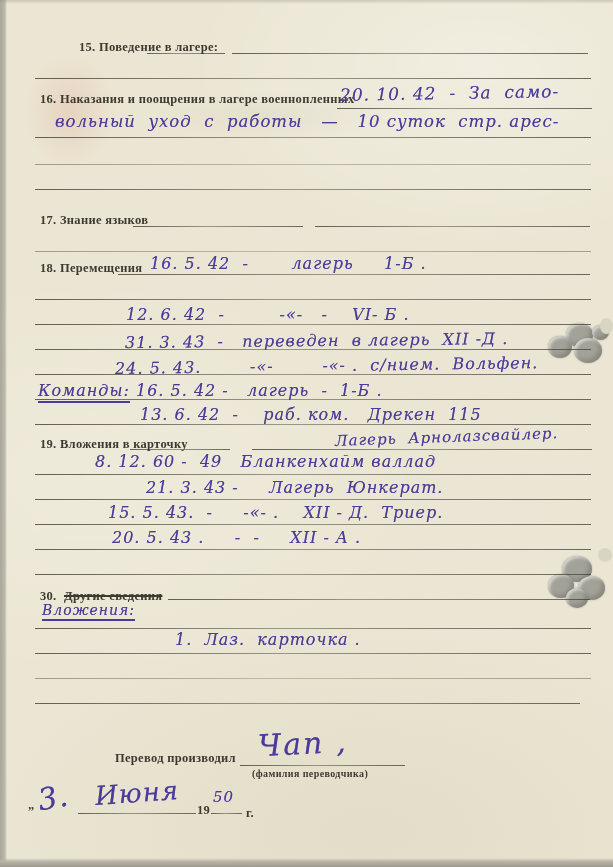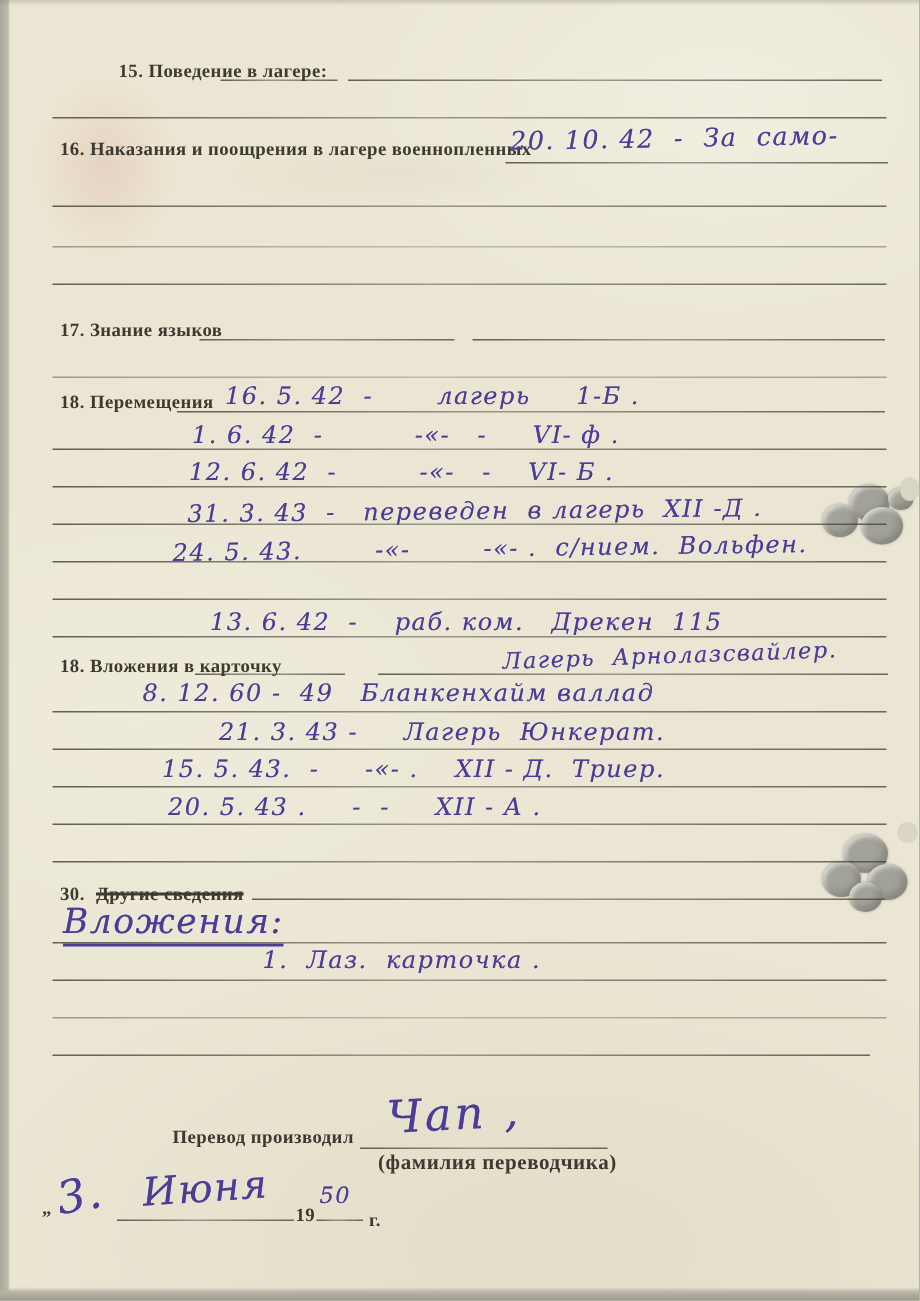--- a/index.html
+++ b/index.html
@@ -19,21 +19,21 @@
     background:radial-gradient(closest-side,rgba(206,96,84,.14),rgba(206,96,84,.06) 60%,rgba(206,96,84,0));}
   .smudge{position:absolute;left:150px;top:92px;width:240px;height:48px;border-radius:40%;
     background:radial-gradient(closest-side,rgba(140,128,96,.07),rgba(140,128,96,0));}
   .line{position:absolute;height:1px;background:linear-gradient(90deg,rgba(72,70,60,.85),rgba(72,70,60,.5) 45%,rgba(72,70,60,.8));}
   .lt{opacity:.55;}
   .typed{position:absolute;color:#3d3a31;font-size:12.5px;font-weight:600;letter-spacing:.3px;white-space:pre;}
   .hw{position:absolute;color:#4c3c99;font-family:"DejaVu Serif",serif;font-style:italic;
       font-size:16px;letter-spacing:1px;white-space:pre;text-shadow:0 0 .4px rgba(76,60,153,.6);}
   .strike{text-decoration:line-through;text-decoration-thickness:1.5px;text-align:center;}
   .u{border-bottom:2px solid #4c3c99;padding-bottom:1px;}
-  .hint{font-size:14px;letter-spacing:.4px;}
+  .hint{font-size:10px;letter-spacing:.4px;}
   .sig{font-size:30px;letter-spacing:2px;}
   .blob i{position:absolute;border-radius:50%;background:#a3a299;
     box-shadow:inset -3px -3px 4px rgba(60,58,50,.25), inset 2px 2px 3px rgba(255,255,255,.55), 0 0 2px rgba(90,88,78,.4);}
   .tear{position:absolute;border-radius:50%;background:#d9d5c3;}
 </style>
 </head>
 <body>
 
 <div class="page">
 
@@ -88,41 +88,42 @@
   <i class="line lt" style="left:35px;top:678px;width:556px;"></i>
   <i class="line" style="left:35px;top:703px;width:545px;"></i>
   <i class="line" style="left:240px;top:765px;width:165px;"></i>
   <i class="line" style="left:78px;top:813px;width:118px;"></i>
   <i class="line" style="left:211px;top:813px;width:31px;"></i>
 
   <span class="typed" style="left:57px;top:40px;margin-left:22px;">15. Поведение в лагере:</span>
 
   <span class="typed" style="left:40px;top:92px;">16. Наказания и поощрения в лагере военнопленных</span>
   <span class="hw" style="left:340px;top:83px;font-size:17px;transform:rotate(-1deg);">20. 10. 42  -  За  само-</span>
+  <span class="hw" style="left:55px;top:112px;font-size:16.5px;">вольный  уход  с  работы   —   10 суток  стр. арес-</span>
 
   <span class="typed" style="left:40px;top:213px;">17. Знание языков</span>
 
   <span class="typed" style="left:40px;top:261px;">18. Перемещения</span>
   <span class="hw" style="left:150px;top:254px;">16. 5. 42  -       лагерь     1-Б .</span>
-  <span class="hw" style="left:128px;top:280px;">1. 6. 42  -          -«-   -     VI- ф .</span>
   <span class="hw" style="left:126px;top:305px;">12. 6. 42  -         -«-   -    VI- Б .</span>
   <span class="hw" style="left:125px;top:331px;transform:rotate(-.6deg);">31. 3. 43  -   переведен  в лагерь  XII -Д .</span>
   <span class="hw" style="left:115px;top:356px;transform:rotate(-.8deg);">24. 5. 43.        -«-        -«- .  с/нием.  Вольфен.</span>
+  <span class="hw" style="left:38px;top:381px;"><span class="u">Команды:</span><span> 16. 5. 42 -   лагерь  -  1-Б .</span></span>
   <span class="hw" style="left:140px;top:405px;">13. 6. 42  -    раб. ком.   Дрекен  115</span>
 
-  <span class="typed" style="left:40px;top:437px;">18. Вложения в карточку</span>
+  <span class="typed" style="left:40px;top:437px;">19. Вложения в карточку</span>
   <span class="hw" style="left:335px;top:428px;font-size:15px;transform:rotate(-2deg);">Лагерь  Арнолазсвайлер.</span>
   <span class="hw" style="left:95px;top:452px;">8. 12. 60 -  49   Бланкенхайм валлад</span>
   <span class="hw" style="left:100px;top:478px;margin-left:46px;">21. 3. 43 -     Лагерь  Юнкерат.</span>
   <span class="hw" style="left:108px;top:503px;">15. 5. 43.  -     -«- .    XII - Д.  Триер.</span>
   <span class="hw" style="left:112px;top:528px;">20. 5. 43 .     -  -     XII - А .</span>
 
   <span class="typed" style="left:40px;top:589px;">30.</span>
   <span class="typed strike" style="left:64px;top:589px;">Другие сведения</span>
-  <span class="hw" style="left:42px;top:602px;font-size:23px;"><span class="u">Вложения:</span></span>
+  <span class="hw" style="left:42px;top:602px;font-size:14px;"><span class="u">Вложения:</span></span>
   <span class="hw" style="left:175px;top:630px;">1.  Лаз.  карточка .</span>
 
   <span class="typed" style="left:115px;top:751px;">Перевод производил</span>
   <span class="hw sig" style="left:258px;top:726px;transform:rotate(-3deg);">Чап ,</span>
   <span class="typed hint" style="left:252px;top:768px;">(фамилия переводчика)</span>
 
   <span class="typed" style="left:28px;top:798px;">„</span>
   <span class="hw" style="left:38px;top:780px;font-size:30px;transform:rotate(-10deg);">3.</span>
   <span class="hw" style="left:95px;top:778px;font-size:26px;transform:rotate(-4deg);">Июня</span>
   <span class="typed" style="left:197px;top:803px;">19</span>

